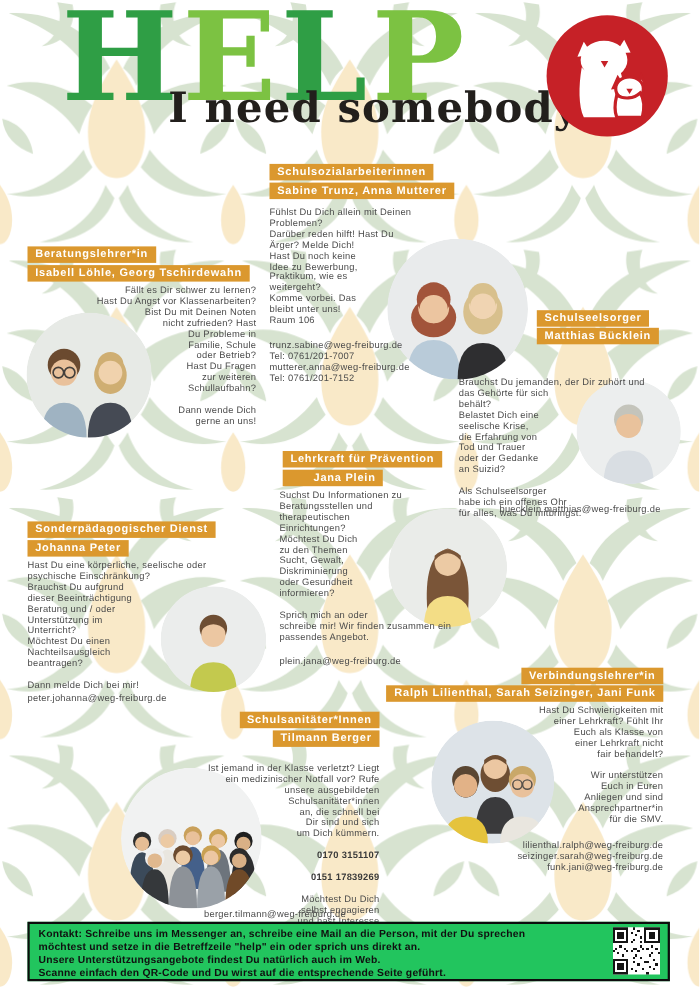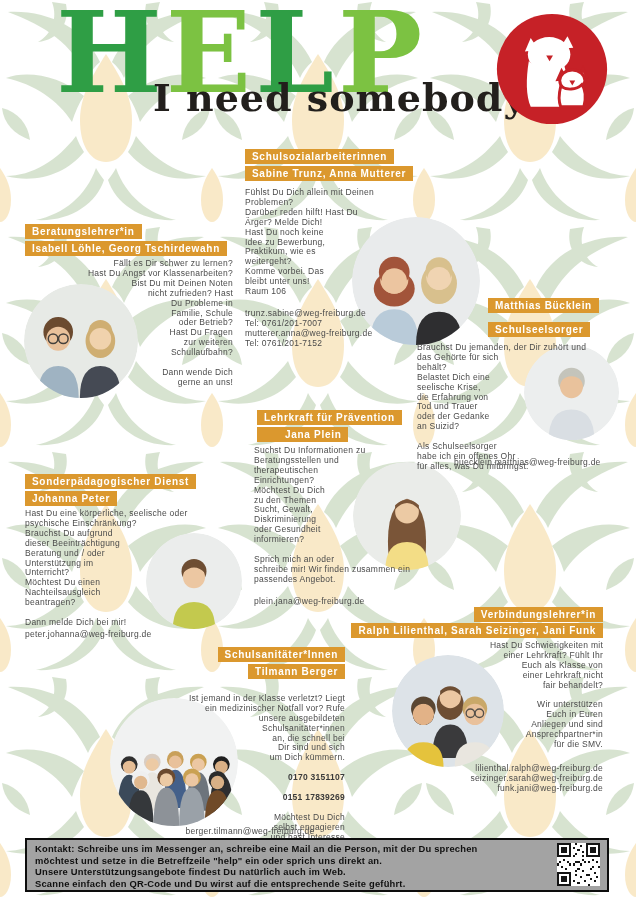--- a/index.html
+++ b/index.html
@@ -25,38 +25,38 @@
             font-family:"DejaVu Serif",serif;font-weight:bold;
             font-size:38px;line-height:44px;color:#221f1c;letter-spacing:1px;white-space:nowrap;}
   #logo{position:absolute;left:494px;top:11px;width:116px;height:116px;z-index:3;}
   
   #s1-role{left:245px;top:149px;} #s1-name{left:245px;top:166px;}
   #s1-body{left:245px;top:188px;width:212px;} #s1-contact{left:245px;top:309px;width:200px;}
   #s1-photo{left:352px;top:217px;width:128px;height:128px;}
   #s2-role{left:25px;top:224px;} #s2-name{left:25px;top:241px;}
   #s2-body{left:23px;top:259px;width:210px;} #s2-contact{left:16px;top:391px;width:216px;}
   #s2-photo{left:24px;top:284px;width:114px;height:114px;}
-  #s3-role{left:488px;top:282px;margin-top:40px;} #s3-name{left:488px;top:298px;}
+  #s3-role{left:488px;top:282px;} #s3-name{left:488px;top:298px;}
   #s3-body{left:417px;top:319px;width:202px;margin-top:24px;} #s3-contact{left:454px;top:458px;width:180px;}
   #s3-photo{left:524px;top:345px;width:95px;height:95px;}
   #s4-role{left:257px;top:410px;} #s4-name{left:257px;top:427px;padding-left:28px;}
   #s4-body{left:254px;top:446px;width:232px;} #s4-contact{left:254px;top:597px;width:180px;}
   #s4-photo{left:353px;top:462px;width:108px;height:108px;}
   #s5-role{left:25px;top:474px;} #s5-name{left:25px;top:491px;}
   #s5-body{left:25px;top:509px;width:222px;} #s5-contact{left:25px;top:630px;width:190px;}
   #s5-photo{left:146px;top:533px;width:96px;height:96px;}
   #s6-role{right:291px;top:647px;} #s6-name{right:291px;top:664px;}
   #s6-body{right:291px;top:684px;width:232px;} #s6-contact{left:150px;top:827px;width:200px;}
   #s6-photo{left:110px;top:698px;width:128px;height:128px;}
   #s7-role{right:33px;top:607px;} #s7-name{right:33px;top:623px;}
   #s7-body{right:33px;top:641px;width:202px;} #s7-contact{right:33px;top:764px;width:220px;}
   #s7-photo{left:392px;top:655px;width:112px;height:112px;}
   
   #footer-box{position:absolute;left:25px;top:838px;width:580px;height:50px;z-index:2;
-              border:2.5px solid #0d0d0d;background:#a3a3a3;}
+              border:2.5px solid #0d0d0d;background:#22c55e;}
   #footer-text{position:absolute;left:8px;top:3px;width:500px;font-weight:bold;
                font-size:9.4px;line-height:11.6px;color:#101010;letter-spacing:0.2px;
                white-space:pre-line;}
   #qr{position:absolute;right:7px;top:3px;width:43px;height:43px;}
   #qr svg{display:block;width:100%;height:100%;}
 </style>
 </head>
 <body>
 
 <div class="poster">

